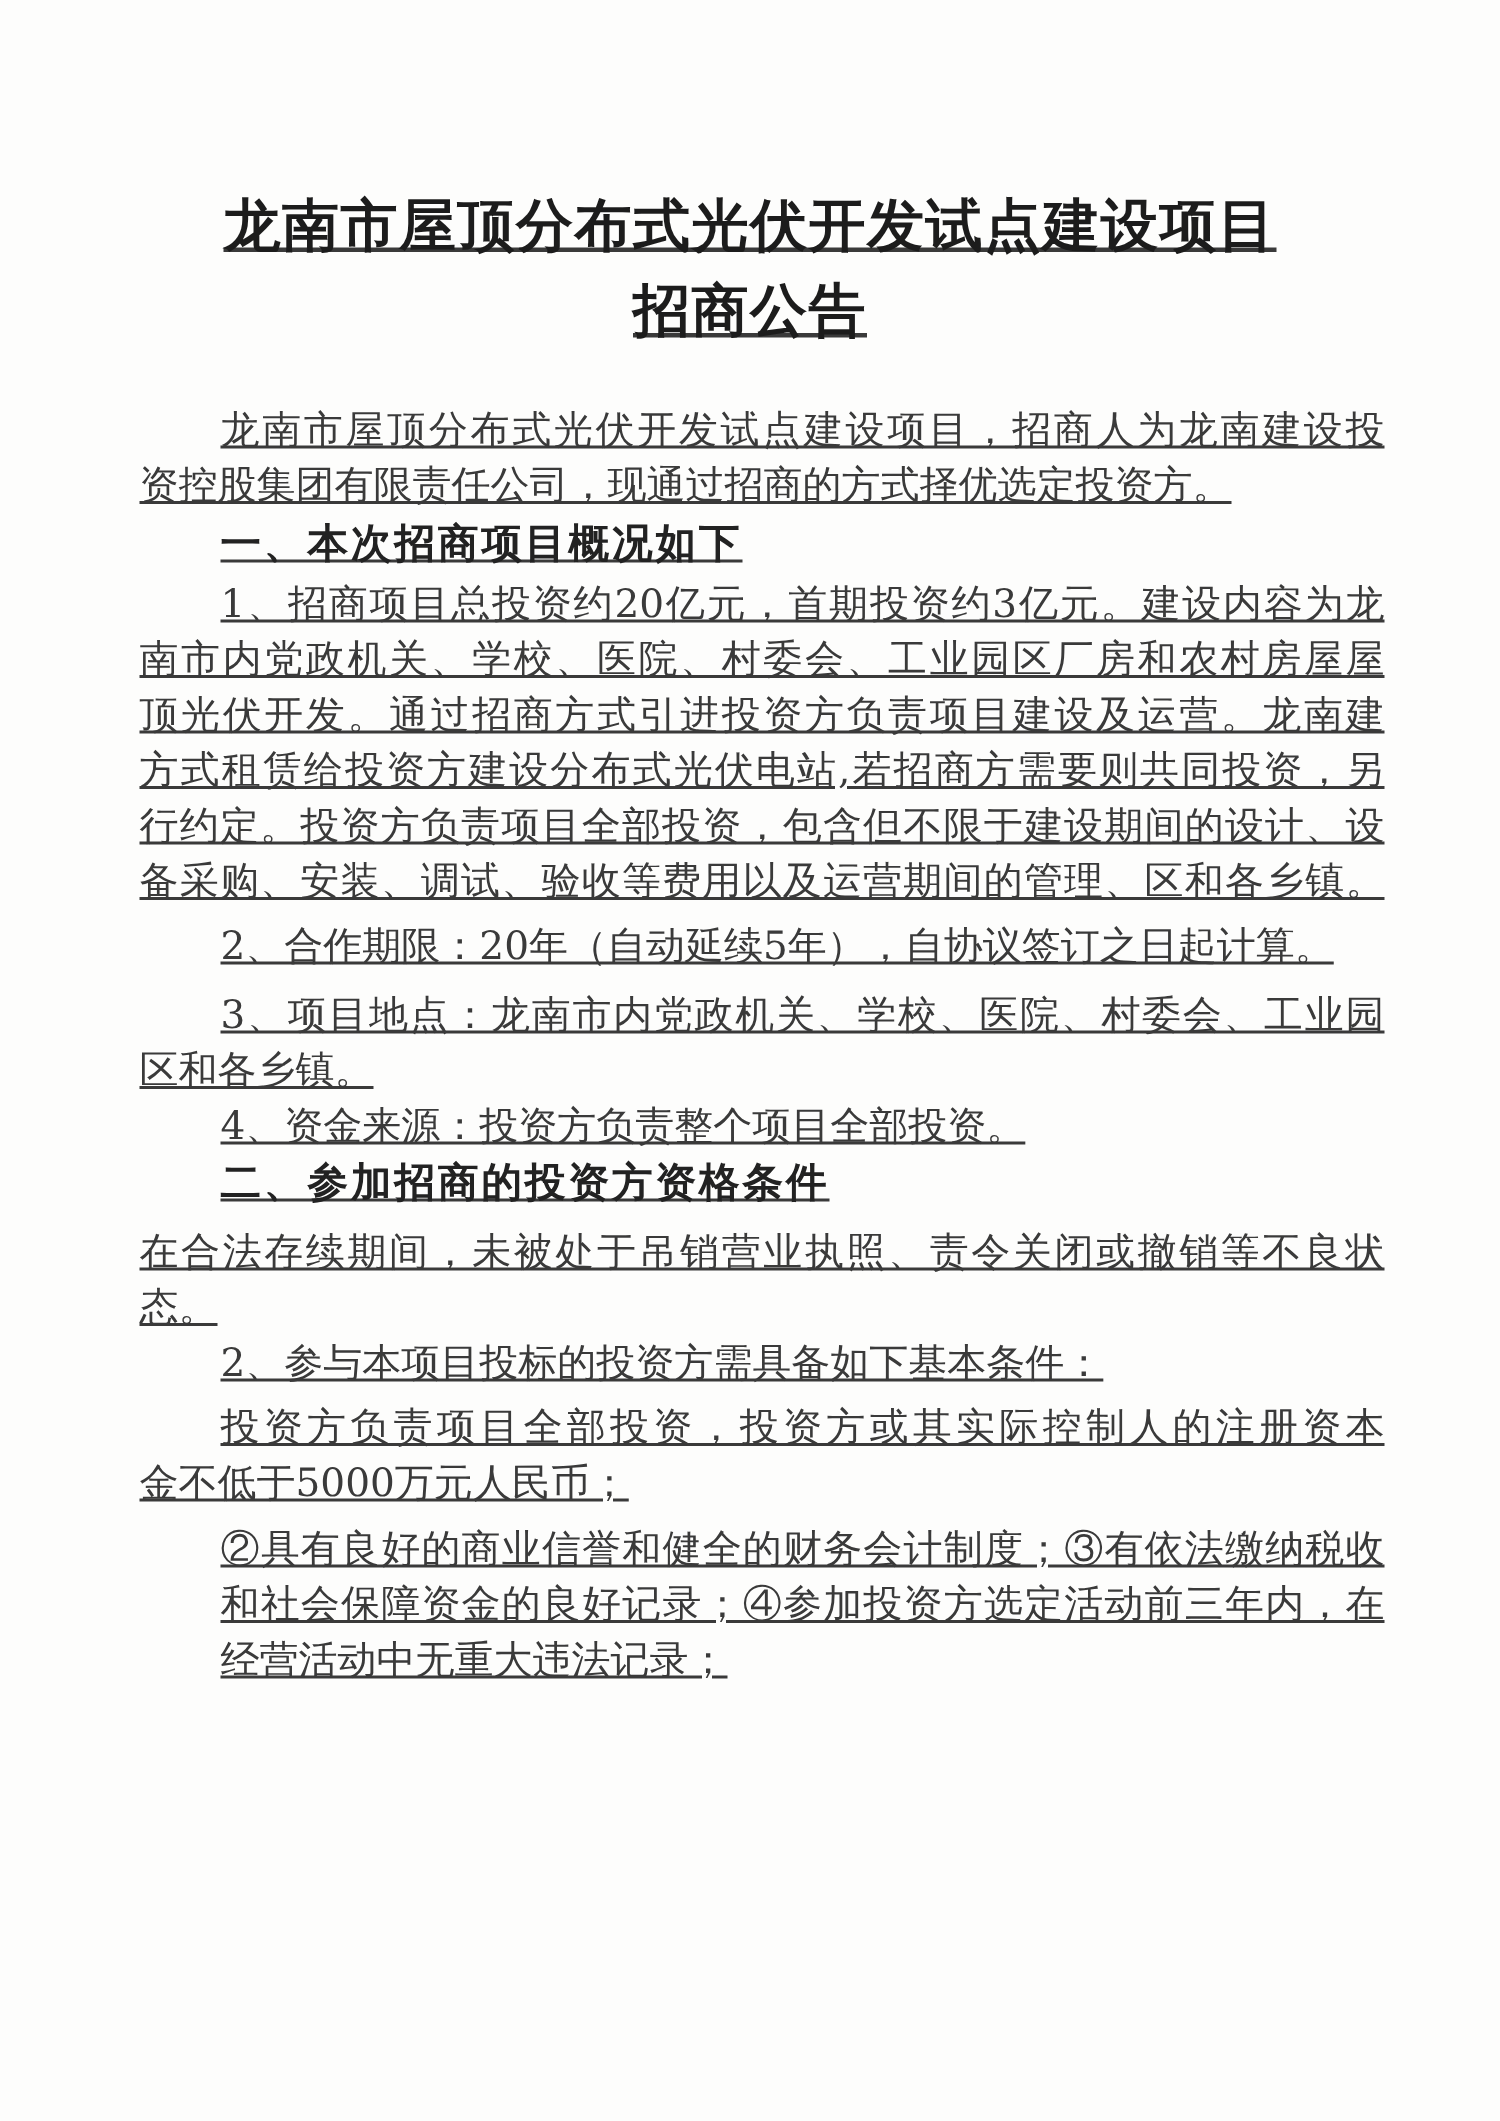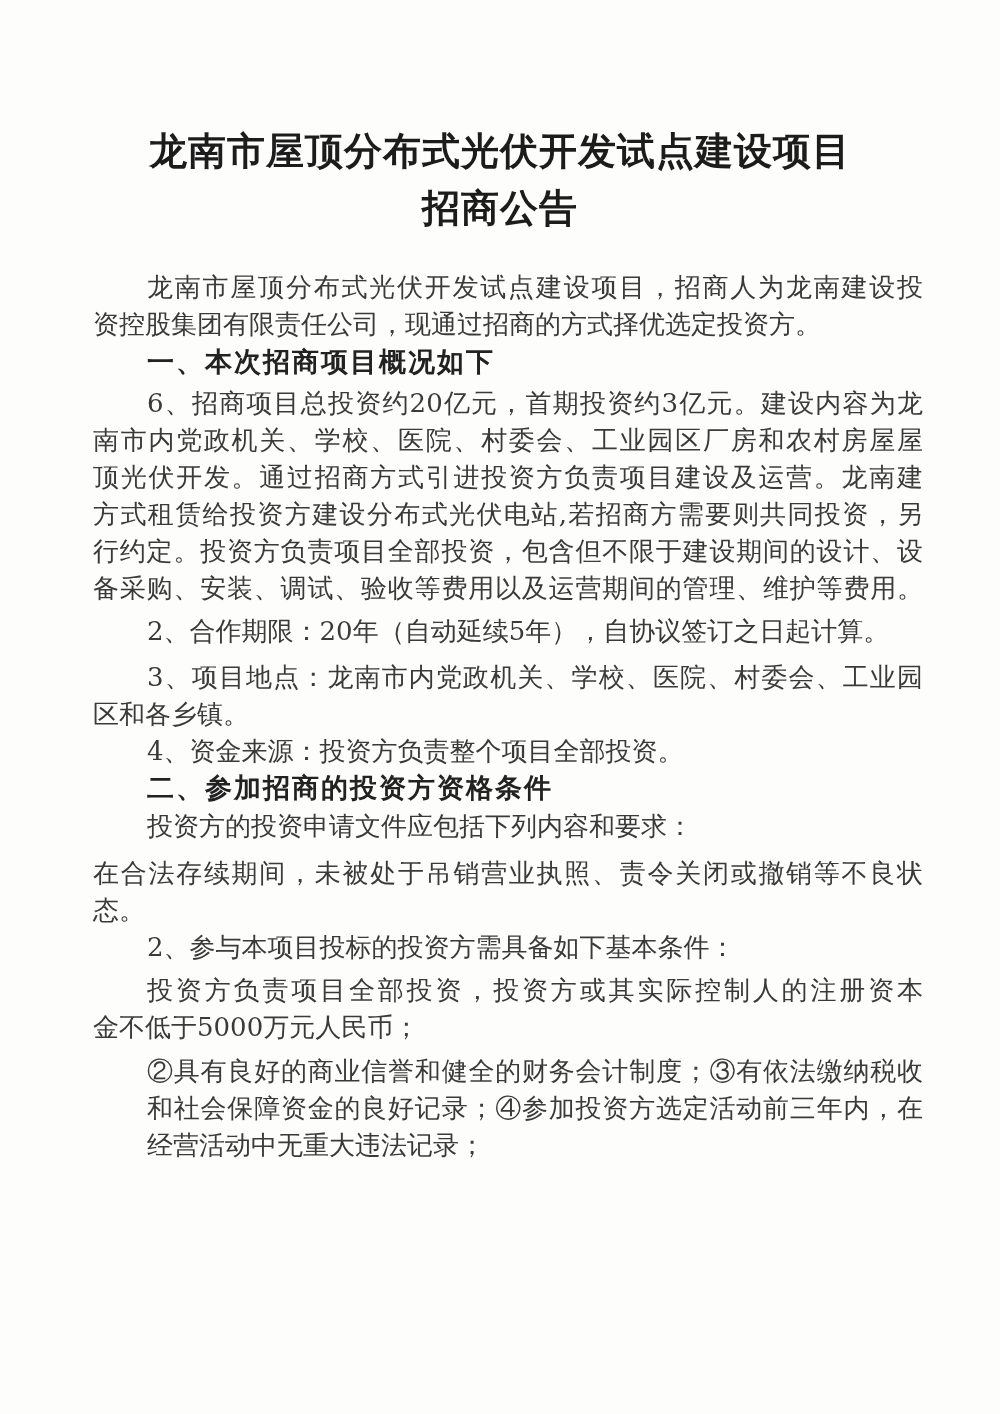--- a/index.html
+++ b/index.html
@@ -11,20 +11,21 @@
     height: 1414px;
     background: #fdfdfc;
     overflow: hidden;
     font-family: "DejaVu Serif", "Liberation Serif", serif;
     color: #3a3a3a;
   }
   .doc {
     position: relative;
     width: 1000px;
     height: 1392px;
+    text-decoration: underline;
   }
   .doc-title {
     padding-top: 123px;
     margin-bottom: 28px;
     text-align: center;
     font-family: "Liberation Sans", "DejaVu Sans", sans-serif;
     font-weight: bold;
     font-size: 38px;
     line-height: 57px;
     color: #1c1c1c;
@@ -69,42 +70,39 @@
   </div>
   <div class="doc-body">
       <div class="block body" style="margin-top: 0px;">
         <div class="line just ind">龙南市屋顶分布式光伏开发试点建设项目，招商人为龙南建设投</div>
         <div class="line">资控股集团有限责任公司，现通过招商的方式择优选定投资方。</div>
       </div>
       <div class="block heading" style="margin-top: 1px;">
         <div class="line ind">一、本次招商项目概况如下</div>
       </div>
       <div class="block body" style="margin-top: 4px;">
-        <div class="line just ind">6、招商项目总投资约20亿元，首期投资约3亿元。建设内容为龙</div>
+        <div class="line just ind">1、招商项目总投资约20亿元，首期投资约3亿元。建设内容为龙</div>
         <div class="line just">南市内党政机关、学校、医院、村委会、工业园区厂房和农村房屋屋</div>
         <div class="line just">顶光伏开发。通过招商方式引进投资方负责项目建设及运营。龙南建</div>
         <div class="line just">方式租赁给投资方建设分布式光伏电站,若招商方需要则共同投资，另</div>
         <div class="line just">行约定。投资方负责项目全部投资，包含但不限于建设期间的设计、设</div>
-        <div class="line just">备采购、安装、调试、验收等费用以及运营期间的管理、维护等费用。</div>
+        <div class="line just">备采购、安装、调试、验收等费用以及运营期间的管理、区和各乡镇。</div>
       </div>
       <div class="block body" style="margin-top: 6px;">
         <div class="line ind">2、合作期限：20年（自动延续5年），自协议签订之日起计算。</div>
       </div>
       <div class="block body" style="margin-top: 9px;">
         <div class="line just ind">3、项目地点：龙南市内党政机关、学校、医院、村委会、工业园</div>
         <div class="line">区和各乡镇。</div>
       </div>
       <div class="block body" style="margin-top: 0px;">
         <div class="line ind">4、资金来源：投资方负责整个项目全部投资。</div>
       </div>
       <div class="block heading" style="margin-top: 0px;">
         <div class="line ind">二、参加招商的投资方资格条件</div>
-      </div>
-      <div class="block body" style="margin-top: 1px;">
-        <div class="line ind">投资方的投资申请文件应包括下列内容和要求：</div>
       </div>
       <div class="block body" style="margin-top: 10px;">
         <div class="line just">在合法存续期间，未被处于吊销营业执照、责令关闭或撤销等不良状</div>
         <div class="line">态。</div>
       </div>
       <div class="block body" style="margin-top: 0px;">
         <div class="line ind">2、参与本项目投标的投资方需具备如下基本条件：</div>
       </div>
       <div class="block body" style="margin-top: 6px;">
         <div class="line just ind">投资方负责项目全部投资，投资方或其实际控制人的注册资本</div>

